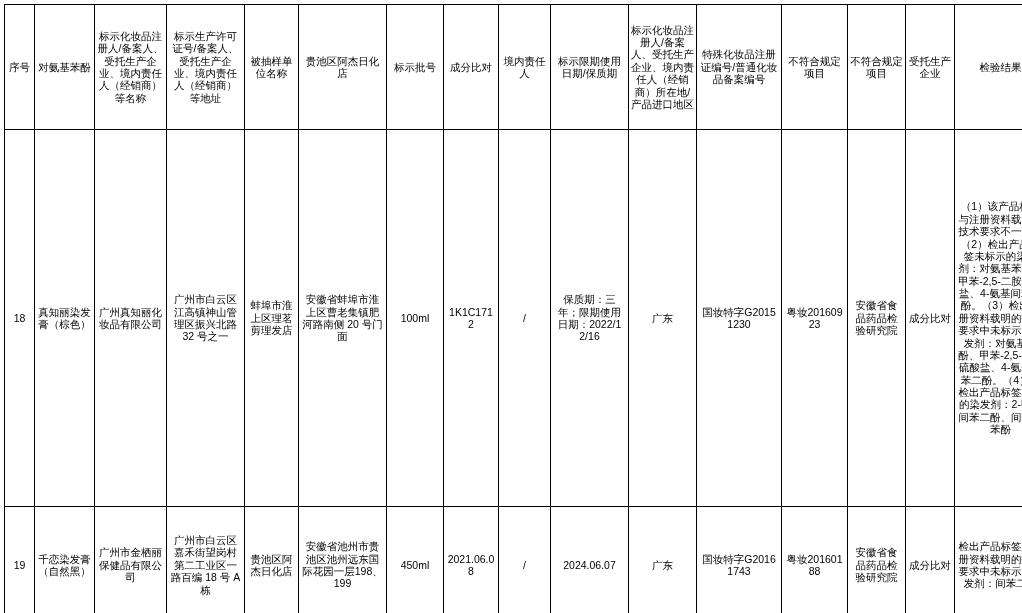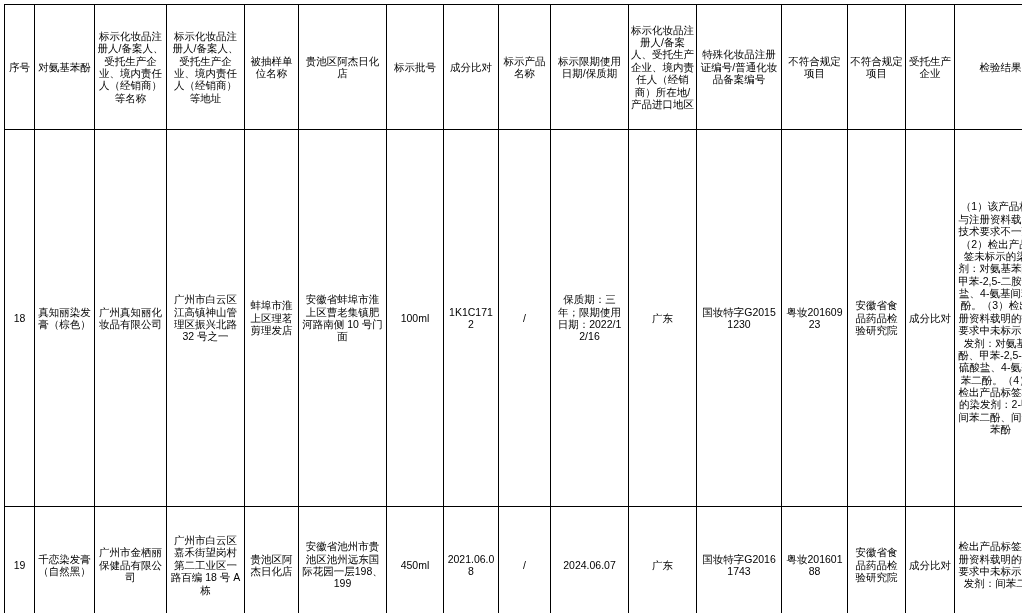--- a/index.html
+++ b/index.html
@@ -90,44 +90,44 @@
         <col class="c12">
         <col class="c13">
         <col class="c14">
       <col class="c15">
     </colgroup>
     <thead>
       <tr>
         <th>序号</th>
         <th>对氨基苯酚</th>
         <th>标示化妆品注册人/备案人、受托生产企业、境内责任人（经销商）等名称</th>
-        <th>标示化妆品注册人/备案人、受托生产企业、境内责任人（经销商）等地址</th>
+        <th>标示生产许可证号/备案人、受托生产企业、境内责任人（经销商）等地址</th>
         <th>被抽样单位名称</th>
         <th>贵池区阿杰日化店</th>
         <th>标示批号</th>
         <th>成分比对</th>
-        <th>标示产品名称</th>
+        <th>境内责任人</th>
         <th>标示限期使用日期/保质期</th>
         <th>标示化妆品注册人/备案人、受托生产企业、境内责任人（经销商）所在地/产品进口地区</th>
         <th>特殊化妆品注册证编号/普通化妆品备案编号</th>
         <th>不符合规定项目</th>
         <th>不符合规定项目</th>
         <th>受托生产企业</th>
         <th>检验结果</th>
 
       </tr>
     </thead>
     <tbody>
       <tr class="row-18">
         <td>18</td>
         <td>真知丽染发膏（棕色）</td>
         <td>广州真知丽化妆品有限公司</td>
         <td>广州市白云区江高镇神山管理区振兴北路 32 号之一</td>
         <td>蚌埠市淮上区理茗剪理发店</td>
-        <td>安徽省蚌埠市淮上区曹老集镇肥河路南侧 10 号门面</td>
+        <td>安徽省蚌埠市淮上区曹老集镇肥河路南侧 20 号门面</td>
         <td>100ml</td>
         <td>1K1C1712</td>
         <td>/</td>
         <td>保质期：三年；限期使用日期：2022/12/16</td>
         <td>广东</td>
         <td>国妆特字G20151230</td>
         <td>粤妆20160923</td>
         <td>安徽省食品药品检验研究院</td>
         <td>成分比对</td>
         <td class="cell-just">（1）该产品标签与注册资料载明的技术要求不一致。（2）检出产品标签未标示的染发剂：对氨基苯酚、甲苯-2,5-二胺硫酸盐、4-氨基间苯二酚。（3）检出注册资料载明的技术要求中未标示的染发剂：对氨基苯酚、甲苯-2,5-二胺硫酸盐、4-氨基间苯二酚。（4）未检出产品标签标示的染发剂：2-甲基间苯二酚、间氨基苯酚</td>

